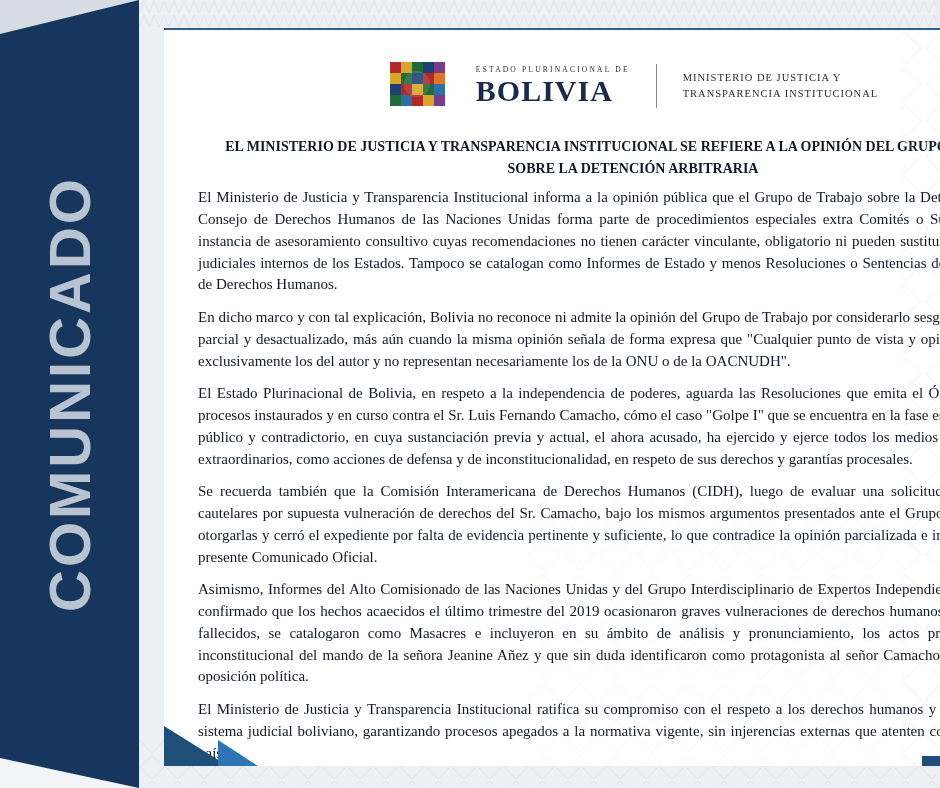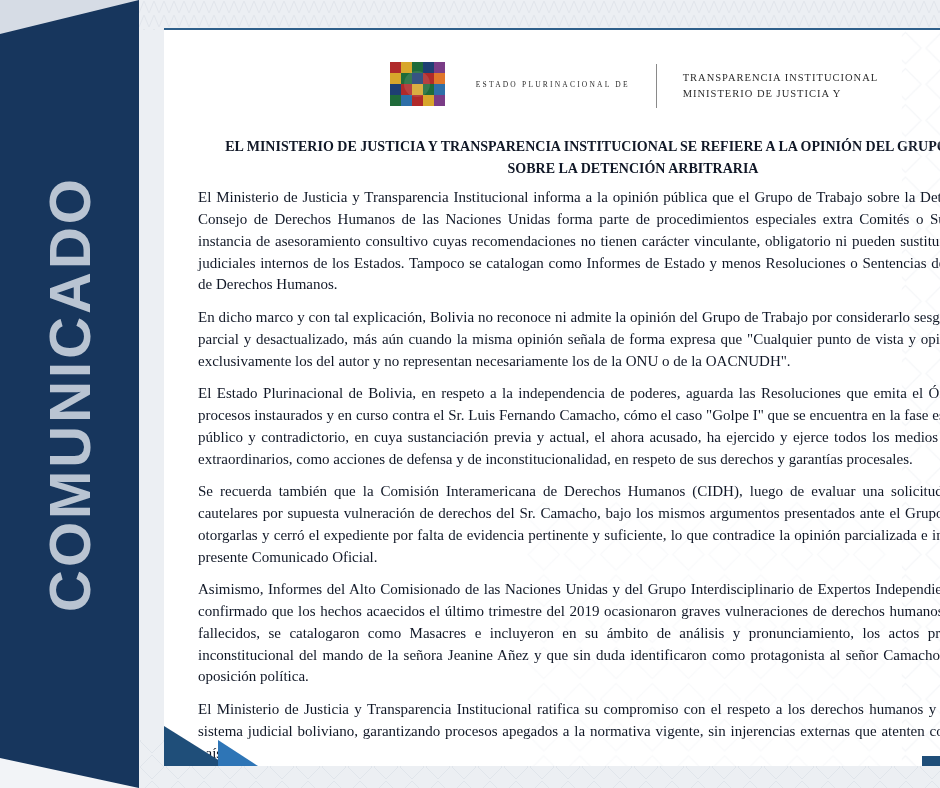--- a/index.html
+++ b/index.html
@@ -286,25 +286,26 @@
               <rect x="13" y="37" width="11" height="11" fill="#2e6fa8"></rect>
               <rect x="24" y="37" width="11" height="11" fill="#b02a2a"></rect>
               <rect x="35" y="37" width="11" height="11" fill="#d8a62b"></rect>
               <rect x="46" y="37" width="11" height="11" fill="#7a3c86"></rect>
               <circle cx="29" cy="26" r="13" fill="#f0f0f0" opacity="0.12"></circle>
             </g>
           </svg>
         </div>
         <div class="brand-text">
           <span class="brand-sub">ESTADO PLURINACIONAL DE</span>
+          <span class="brand-main">BOLIVIA</span>
         </div>
         <div class="divider-v"></div>
         <div class="ministry">
+          <div>MINISTERIO DE JUSTICIA Y</div>
           <div>TRANSPARENCIA INSTITUCIONAL</div>
-          <div>MINISTERIO DE JUSTICIA Y</div>
         </div>
       </div>
 
       <div class="doc-title">EL MINISTERIO DE JUSTICIA Y TRANSPARENCIA INSTITUCIONAL SE REFIERE A LA OPINIÓN DEL GRUPO DE TRABAJO SOBRE LA DETENCIÓN ARBITRARIA</div>
 
       <div class="body">
         <p>El Ministerio de Justicia y Transparencia Institucional informa a la opinión pública que el Grupo de Trabajo sobre la Detención Arbitraria del Consejo de Derechos Humanos de las Naciones Unidas forma parte de procedimientos especiales extra Comités o Subcomités como una instancia de asesoramiento consultivo cuyas recomendaciones no tienen carácter vinculante, obligatorio ni pueden sustituir los procedimientos judiciales internos de los Estados. Tampoco se catalogan como Informes de Estado y menos Resoluciones o Sentencias del Sistema Protectivo de Derechos Humanos.</p>
         <p>En dicho marco y con tal explicación, Bolivia no reconoce ni admite la opinión del Grupo de Trabajo por considerarlo sesgado, con información parcial y desactualizado, más aún cuando la misma opinión señala de forma expresa que "Cualquier punto de vista y opinión presentados son exclusivamente los del autor y no representan necesariamente los de la ONU o de la OACNUDH".</p>
         <p>El Estado Plurinacional de Bolivia, en respeto a la independencia de poderes, aguarda las Resoluciones que emita el Órgano Judicial en los procesos instaurados y en curso contra el Sr. Luis Fernando Camacho, cómo el caso "Golpe I" que se encuentra en la fase esencial del juicio oral público y contradictorio, en cuya sustanciación previa y actual, el ahora acusado, ha ejercido y ejerce todos los medios legales, ordinarios y extraordinarios, como acciones de defensa y de inconstitucionalidad, en respeto de sus derechos y garantías procesales.</p>
         <p>Se recuerda también que la Comisión Interamericana de Derechos Humanos (CIDH), luego de evaluar una solicitud formal de medidas cautelares por supuesta vulneración de derechos del Sr. Camacho, bajo los mismos argumentos presentados ante el Grupo de Trabajo, rechazó otorgarlas y cerró el expediente por falta de evidencia pertinente y suficiente, lo que contradice la opinión parcializada e incompleta motivo del presente Comunicado Oficial.</p>

